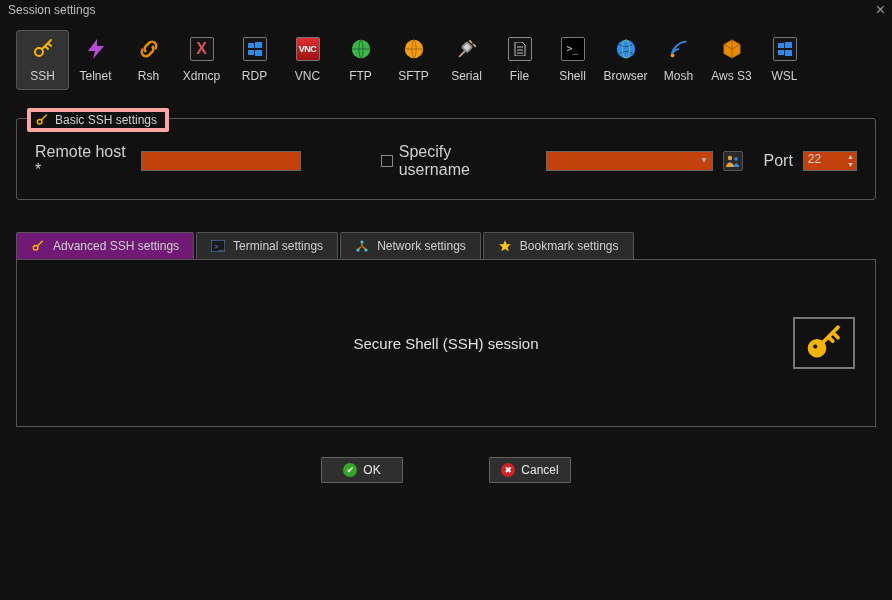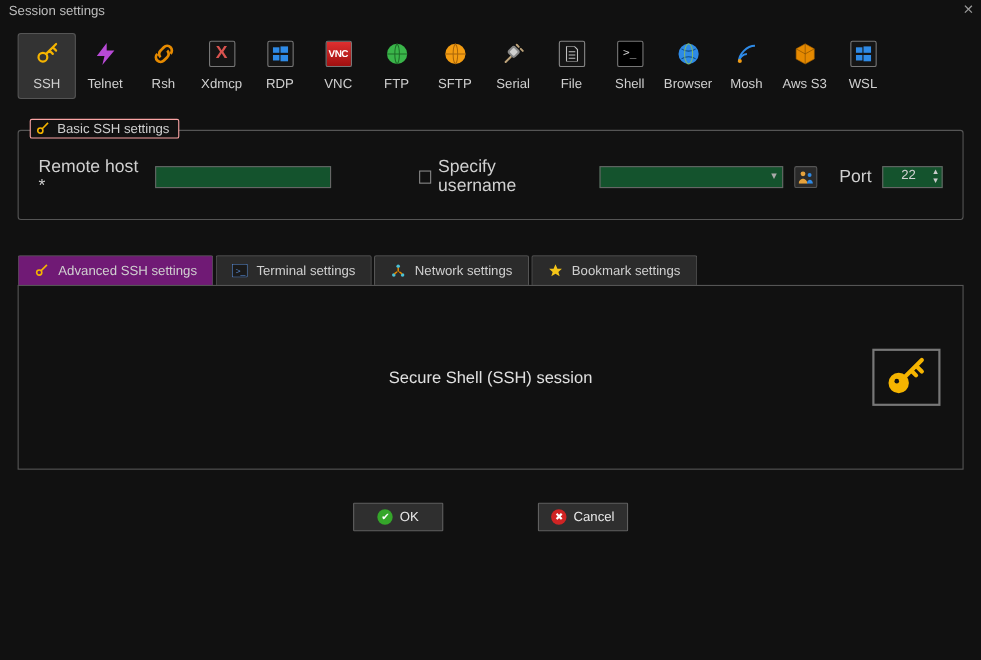--- a/index.html
+++ b/index.html
@@ -30,28 +30,28 @@
   
   .fieldset {
     margin: 24px 16px 0 16px;
     border:1px solid #555; border-radius:3px;
     position:relative; padding:24px 18px 20px 18px;
   }
   .fieldset .legend {
     position:absolute; top:-11px; left:10px;
     background:#111111; padding:1px 8px 1px 4px;
     display:flex; align-items:center; gap:6px;
-    border:1px solid #fca5a5; border-radius:2px;
+    border:4px solid #fca5a5; border-radius:2px;
   }
   .legend-ic { width:14px; height:14px; display:inline-flex; align-items:center; justify-content:center; }
   .formrow { display:flex; align-items:center; gap:10px; }
   .label { font-size:16px; color:#d0d0d0; }
   input[type=text].tfield, .combo, .spin {
-    background:#14532d; border:1px solid #666; color:#d0d0d0;
-    height:20px; font-size:12px; padding:0 16px;
+    background:#c2410c; border:1px solid #666; color:#d0d0d0;
+    height:20px; font-size:12px; padding:0 4px;
   }
   .tfield.host { width:160px; }
   .combo { width:175px; position:relative; }
   .combo::after { content:"▾"; position:absolute; right:5px; top:2px; color:#aaa; font-size:10px;}
   .spin { width:56px; position:relative; text-align:left; padding-right:14px;}
   .spin .arrows { position:absolute; right:2px; top:0; height:100%; display:flex; flex-direction:column; font-size:7px; line-height:8px; color:#ccc; justify-content:center; }
   .chk { width:12px; height:12px; border:1px solid #888; display:inline-block; margin-right:6px; }
   .userbtn { width:22px; height:20px; background:#2a2a2a; border:1px solid #555; display:flex; align-items:center; justify-content:center; cursor:pointer; border-radius:2px;}
   
   .tabs { display:flex; margin:32px 16px 0 16px; }

